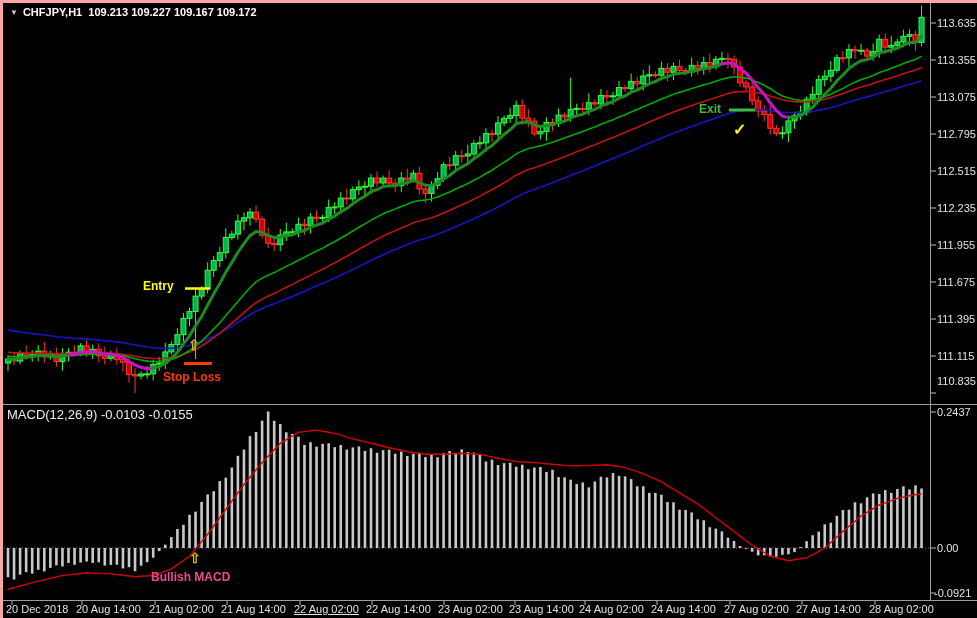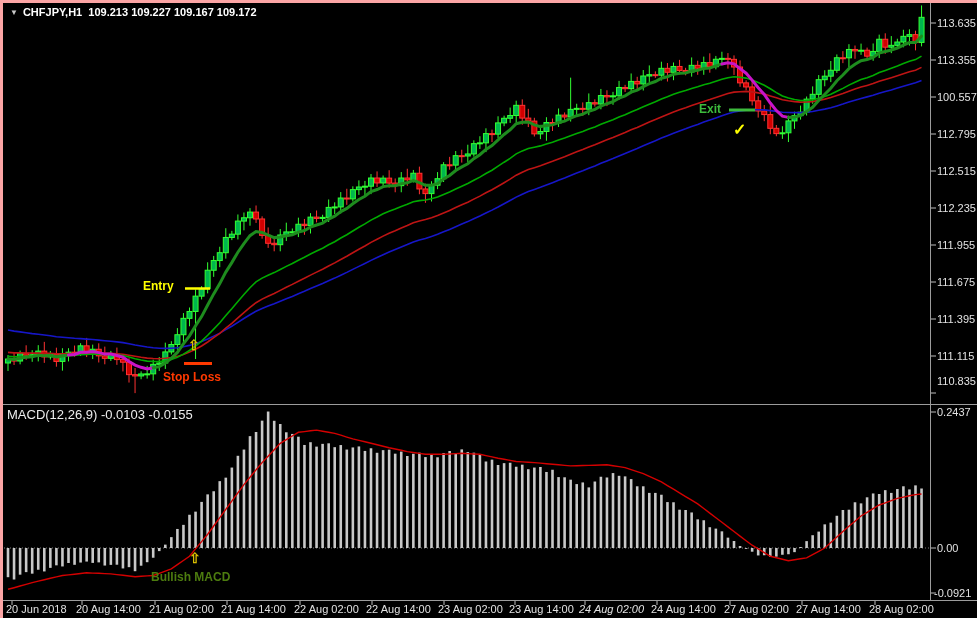--- a/index.html
+++ b/index.html
@@ -847,45 +847,45 @@
     <span class="tri">▼</span><span>CHFJPY,H1</span>&nbsp;&nbsp;<span>109.213 109.227 109.167 109.172</span>
   </div>
 
   <div class="macd-title">MACD(12,26,9) -0.0103 -0.0155</div>
 
   <div class="anno" id="anno-entry" style="left: 140px; top: 276px; color: rgb(255, 255, 0);">Entry</div>
   <div class="anno glyph" id="anno-entry-arrow" style="left: 185px; top: 334px; color: rgb(216, 190, 0); font-size: 14px;">⇧</div>
   <div class="anno" id="anno-stop" style="left: 160px; top: 367px; color: rgb(255, 57, 0);">Stop Loss</div>
   <div class="anno" id="anno-exit" style="left: 696px; top: 99px; color: rgb(61, 187, 61);">Exit</div>
   <div class="anno glyph" id="anno-exit-check" style="left: 730px; top: 117px; color: rgb(255, 255, 0); font-size: 16px;">✓</div>
-  <div class="anno" id="anno-bullish" style="left: 148px; top: 567px; color: #4d7c0f;">Bullish MACD</div>
+  <div class="anno" id="anno-bullish" style="left: 148px; top: 567px; color: #ec4899;">Bullish MACD</div>
   <div class="anno glyph" id="anno-bullish-arrow" style="left: 186px; top: 547px; color: rgb(216, 190, 0); font-size: 14px;">⇧</div>
 
   <div id="axis-labels">
       <div class="axis-label" style="left: 934px; top: 14px;">113.635</div>
       <div class="axis-label" style="left: 934px; top: 51px;">113.355</div>
-      <div class="axis-label" style="left: 934px; top: 88.0001px;">100.557</div>
+      <div class="axis-label" style="left: 934px; top: 88.0001px;">113.075</div>
       <div class="axis-label" style="left: 934px; top: 125px;">112.795</div>
       <div class="axis-label" style="left: 934px; top: 162px;">112.515</div>
       <div class="axis-label" style="left: 934px; top: 199px;">112.235</div>
       <div class="axis-label" style="left: 934px; top: 236px;">111.955</div>
       <div class="axis-label" style="left: 934px; top: 273px;">111.675</div>
       <div class="axis-label" style="left: 934px; top: 310px;">111.395</div>
       <div class="axis-label" style="left: 934px; top: 347px;">111.115</div>
       <div class="axis-label" style="left: 934px; top: 372px;">110.835</div>
       <div class="axis-label" style="left: 934px; top: 403px;">0.2437</div>
       <div class="axis-label" style="left: 934px; top: 539px;">0.00</div>
       <div class="axis-label" style="left: 931px; top: 584px;">-0.0921</div>
-      <div class="axis-label" style="left: 3px; top: 600px;">20 Jun 2018</div>
+      <div class="axis-label" style="left: 3px; top: 600px;">20 Dec 2018</div>
       <div class="axis-label" style="left: 73px; top: 600px;">20 Aug 14:00</div>
       <div class="axis-label" style="left: 146px; top: 600px;">21 Aug 02:00</div>
       <div class="axis-label" style="left: 218px; top: 600px;">21 Aug 14:00</div>
-      <div class="axis-label" style="left: 291px; top: 600px;">22 Aug 02:00</div>
+      <div class="axis-label" style="left: 291px; top: 600px; text-decoration: underline;">22 Aug 02:00</div>
       <div class="axis-label" style="left: 363px; top: 600px;">22 Aug 14:00</div>
       <div class="axis-label" style="left: 435px; top: 600px;">23 Aug 02:00</div>
       <div class="axis-label" style="left: 506px; top: 600px;">23 Aug 14:00</div>
-      <div class="axis-label" style="left: 576px; top: 600px; font-style: italic;">24 Aug 02:00</div>
+      <div class="axis-label" style="left: 576px; top: 600px;">24 Aug 02:00</div>
       <div class="axis-label" style="left: 648px; top: 600px;">24 Aug 14:00</div>
       <div class="axis-label" style="left: 721px; top: 600px;">27 Aug 02:00</div>
       <div class="axis-label" style="left: 793px; top: 600px;">27 Aug 14:00</div>
       <div class="axis-label" style="left: 866px; top: 600px;">28 Aug 02:00</div>
     </div>
 </div>
 
 </body></html>

